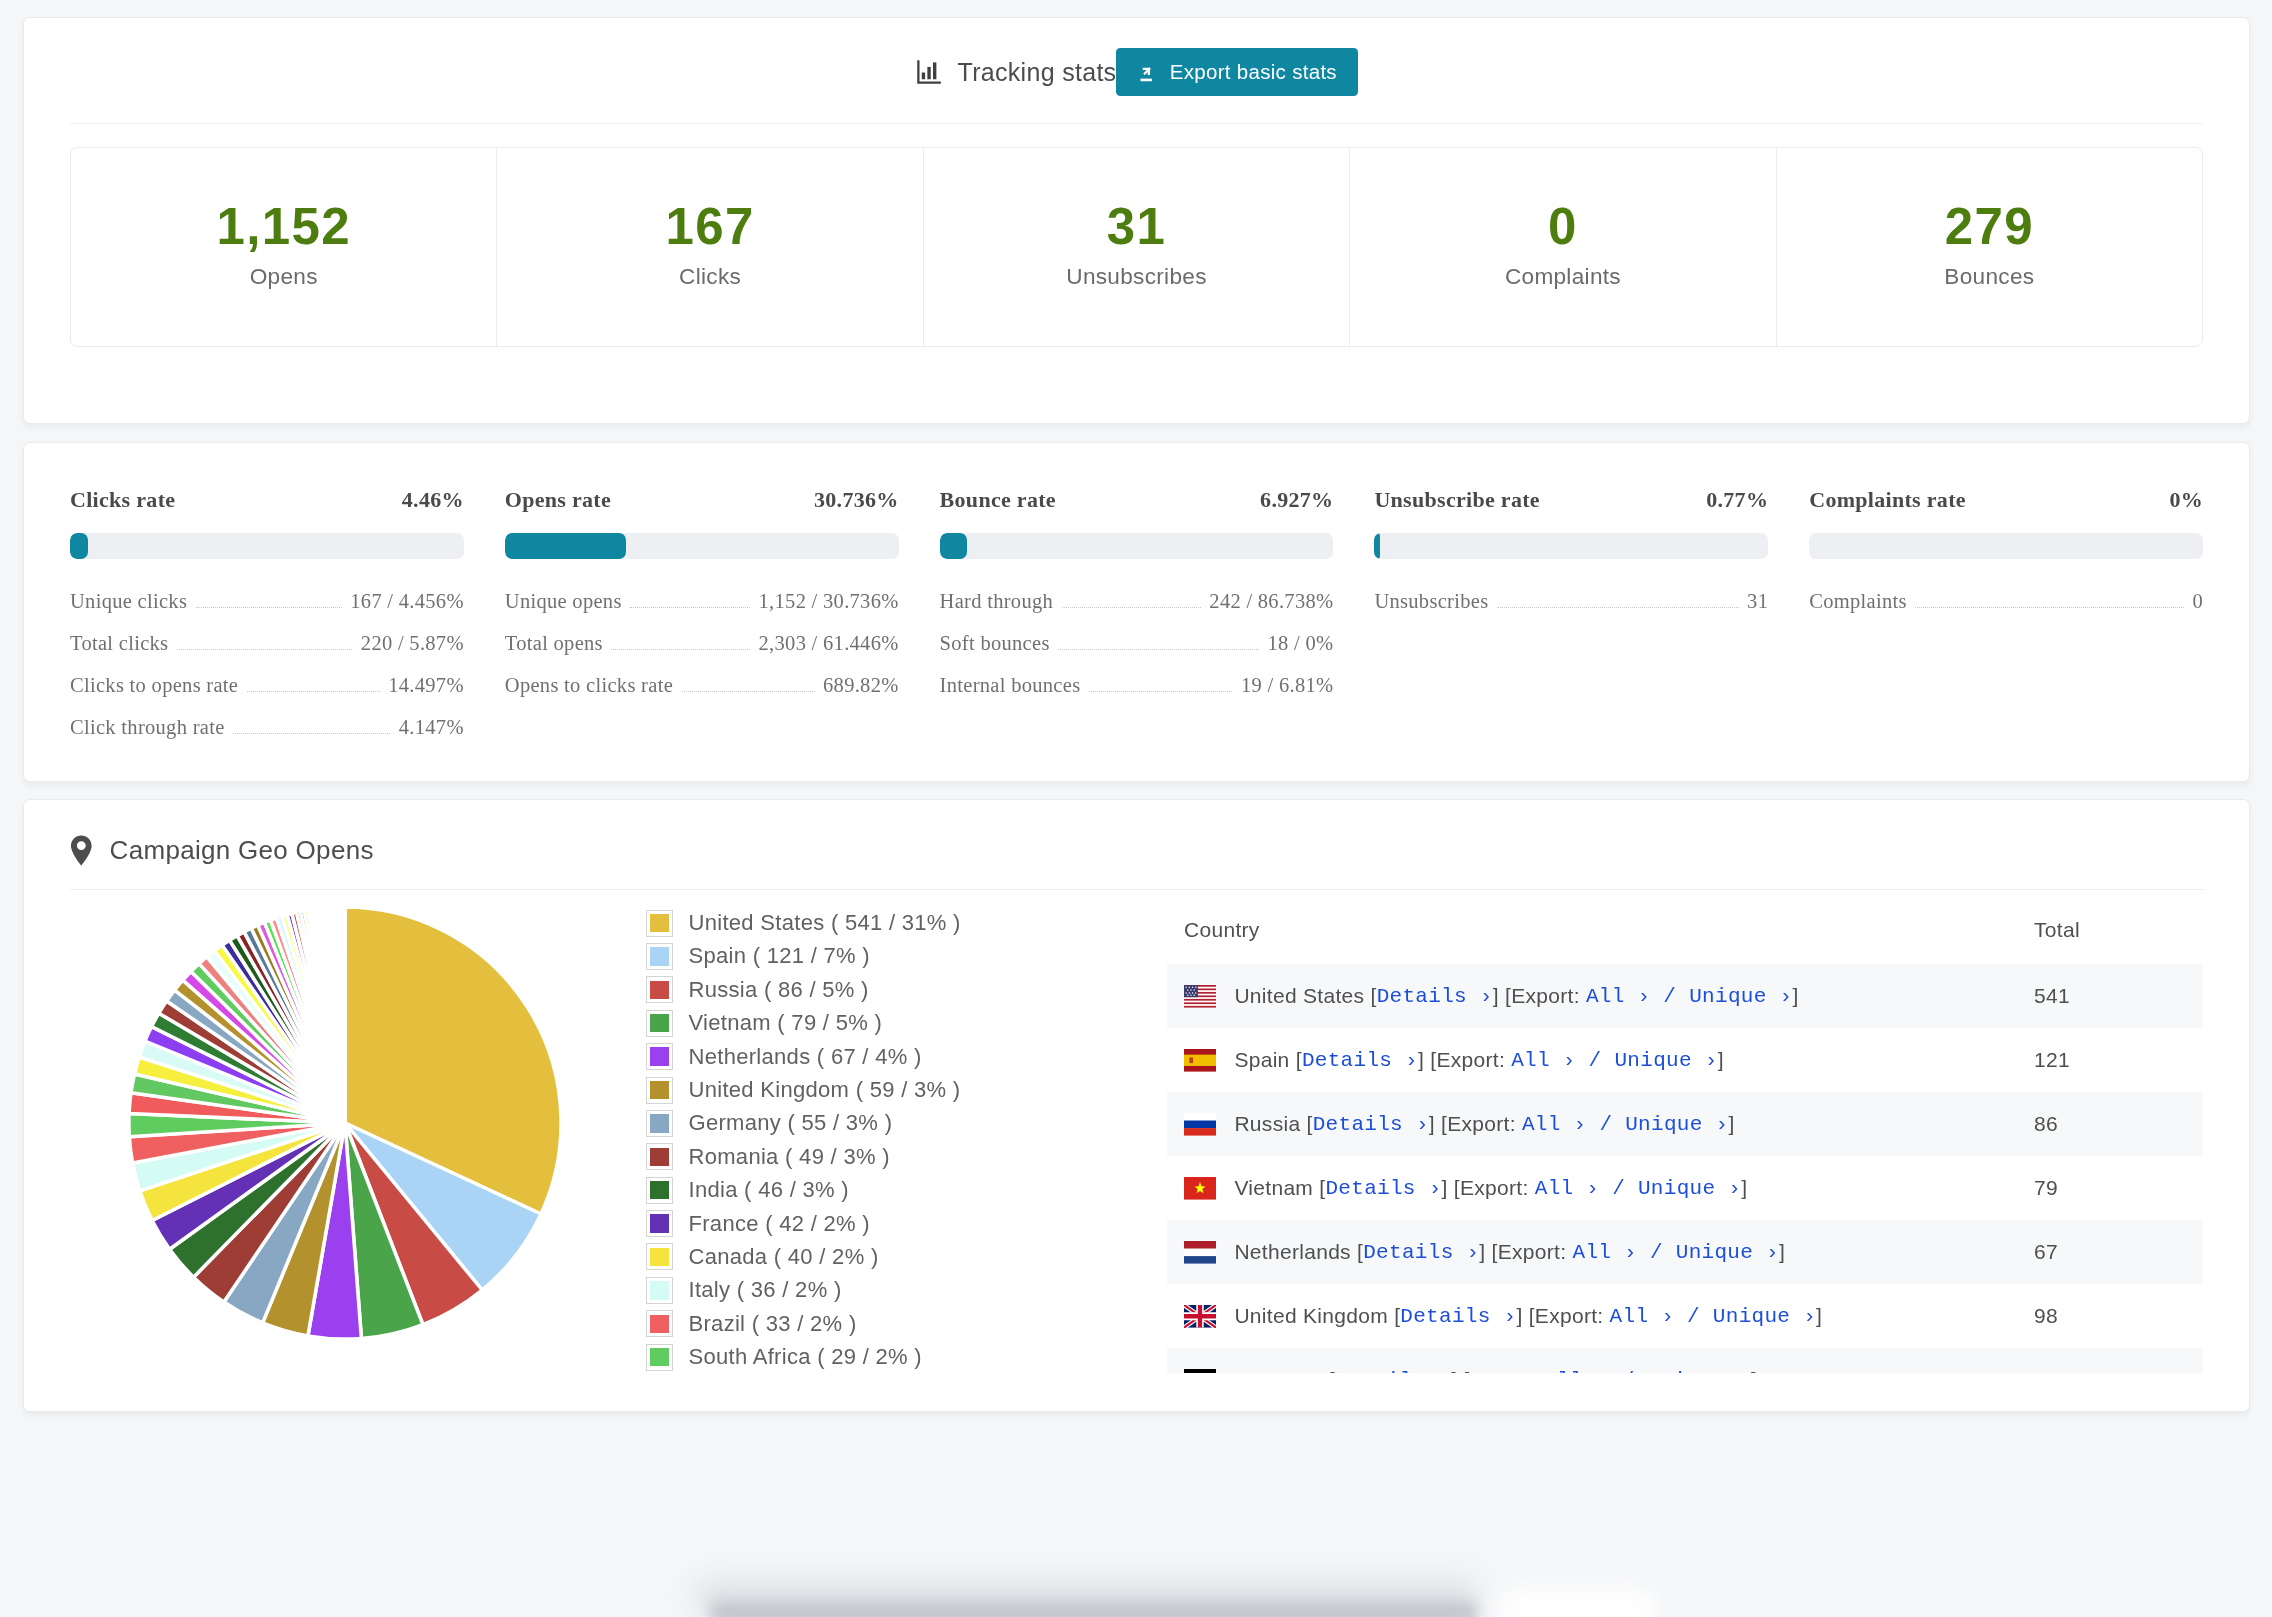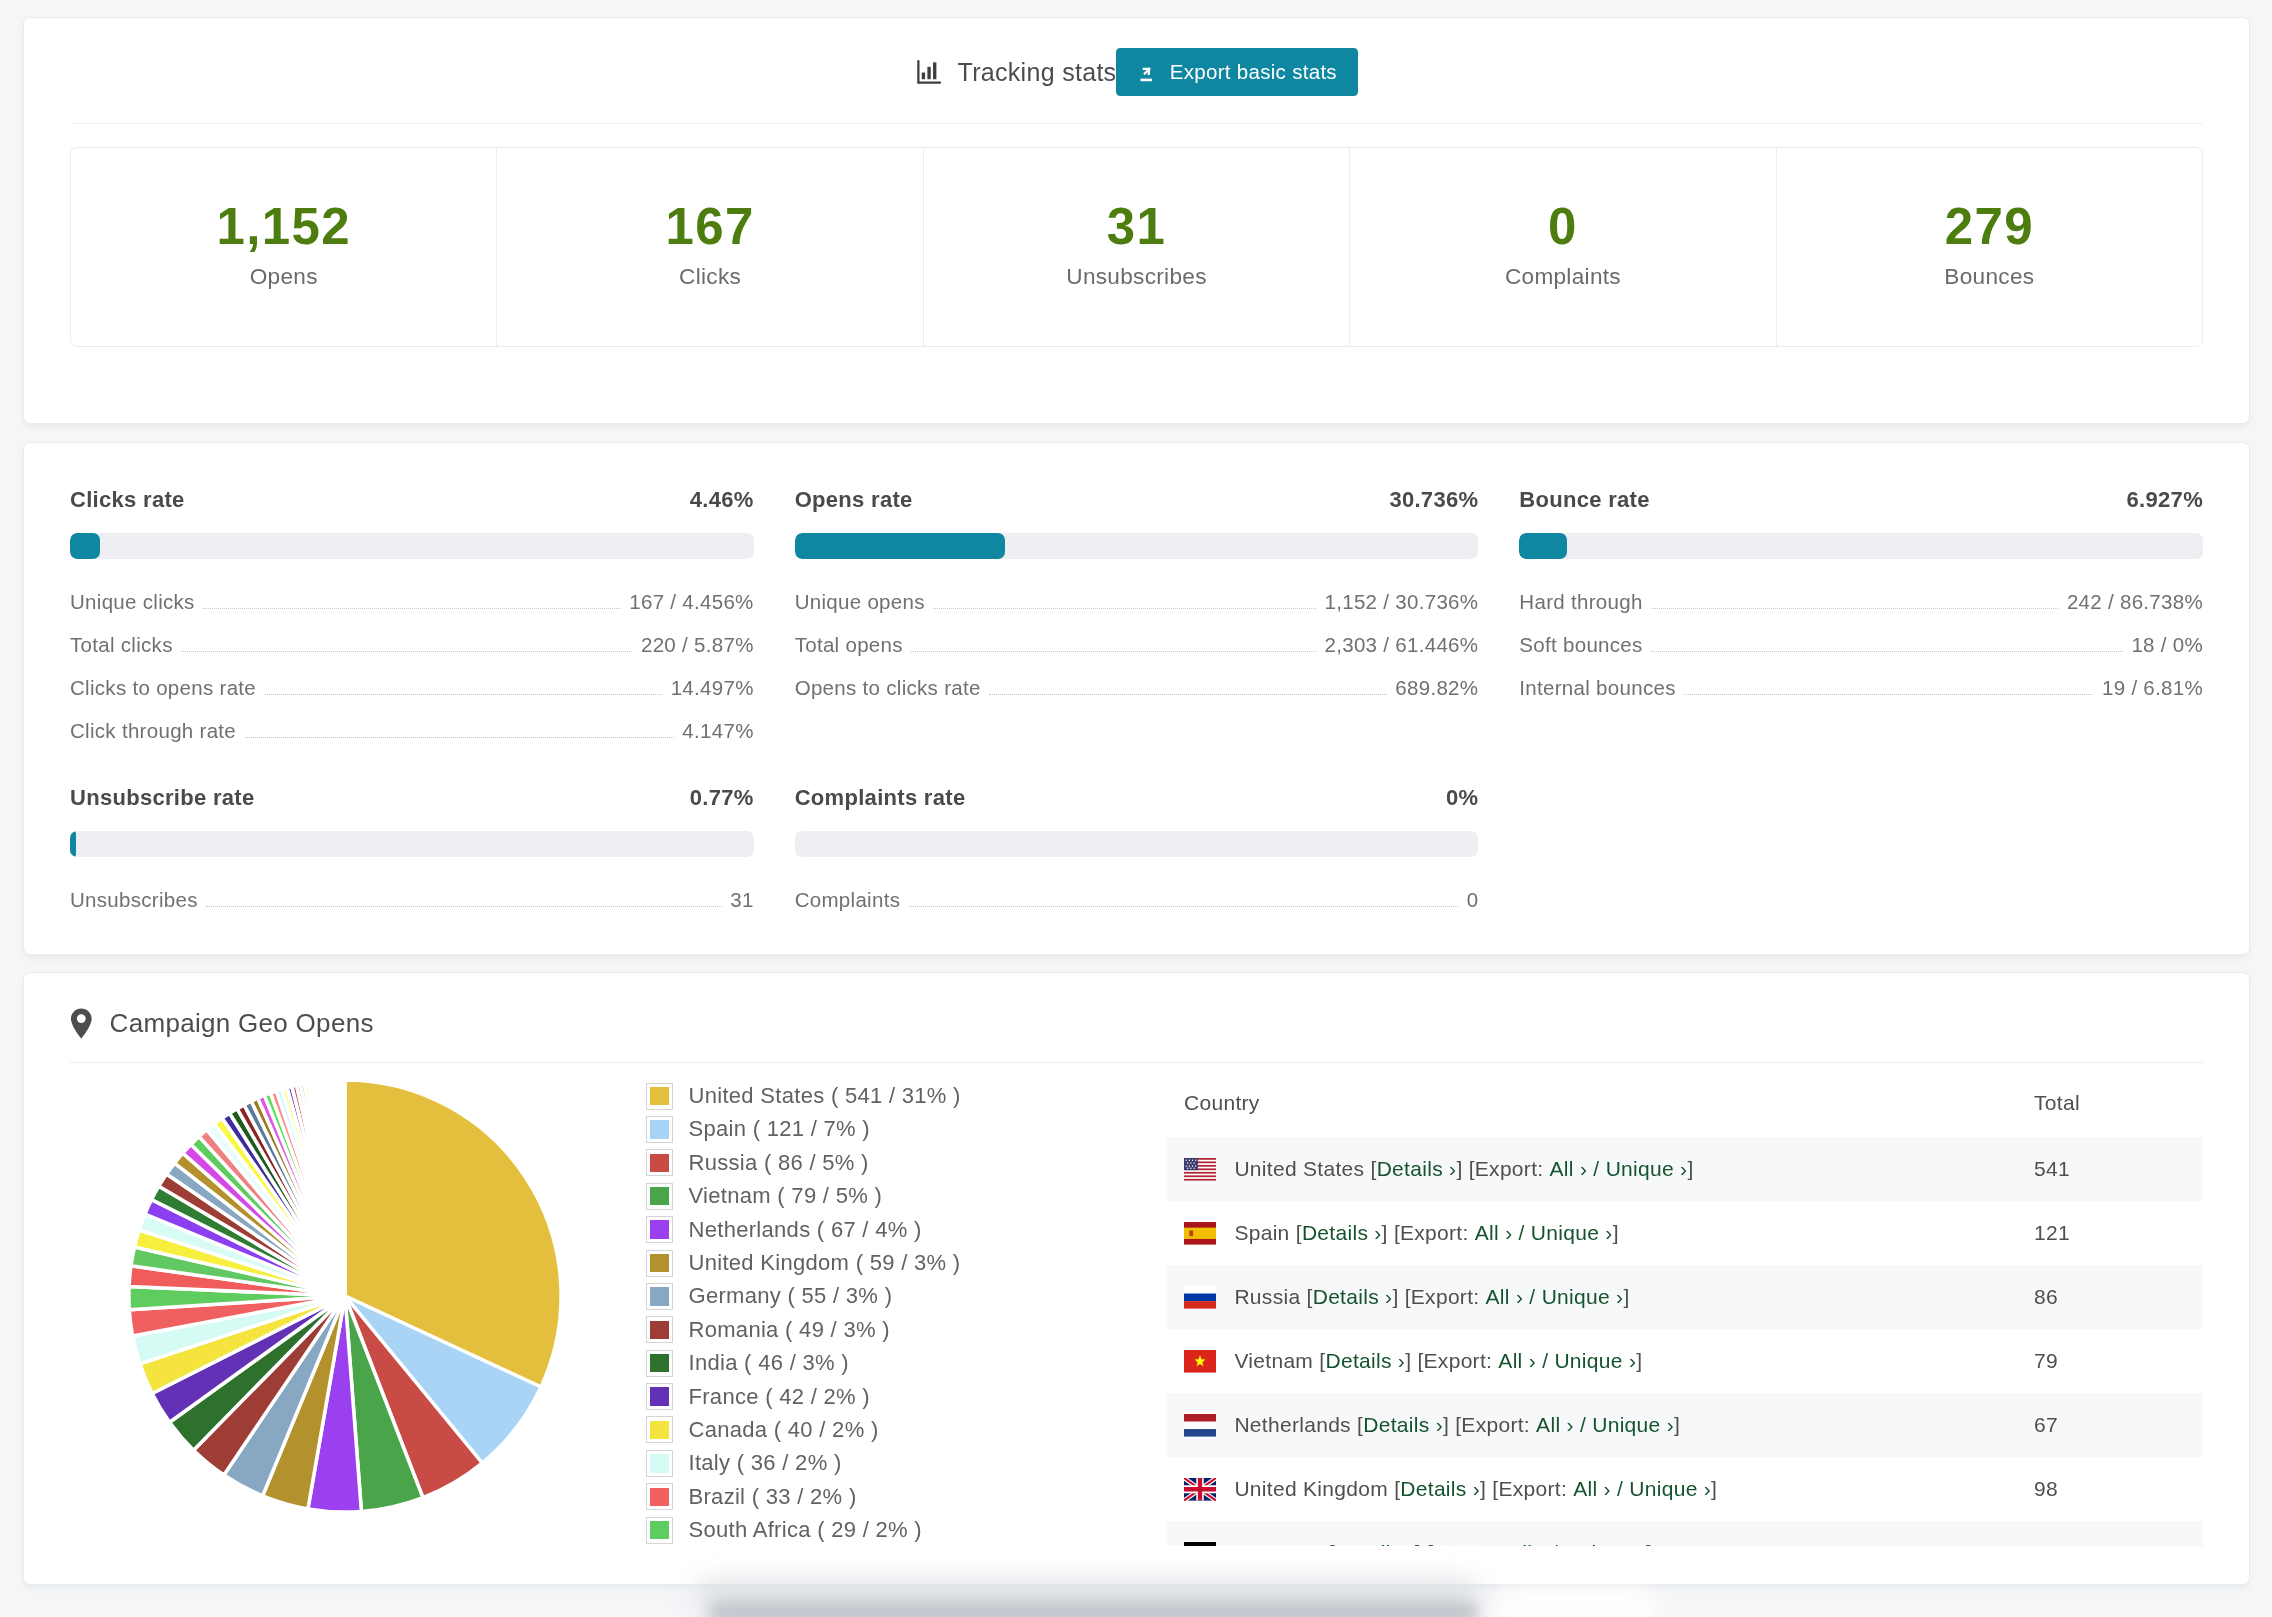--- a/index.html
+++ b/index.html
@@ -42,22 +42,22 @@
   }
   .s-box { flex: 1; text-align: center; padding: 49px 0 56px; border-right: 1.4px solid #ececee; }
   .s-box:last-child { border-right: none; }
   .s-val { font-size: 51px; font-weight: 700; color: #4d7c0f; letter-spacing: 1.4px; }
   .s-lbl { font-size: 22.6px; color: #6b6b6b; margin-top: 8.5px; }
 
   
   #card-rates { margin-top: 17.6px; padding: 44px 46px 42px; }
   .rates-grid {
     display: grid;
-    grid-template-columns: repeat(3, 1fr);
-    column-gap: 41px; row-gap: 42px;
+    grid-template-columns: repeat(5, 1fr);
+    column-gap: 41px; row-gap: 42px; font-family: Liberation Serif, serif;
   }
   .r-head { display: flex; justify-content: space-between; align-items: baseline;
             font-size: 22px; font-weight: 700; color: #4a4a4a; }
   .r-bar { height: 26px; background: #edeff2; border-radius: 7px; margin: 20px 0 31px; overflow: hidden; }
   .r-fill { height: 100%; background: #0f87a0; border-radius: 7px; }
   .r-row { display: flex; font-size: 20.5px; color: #707070; margin-bottom: 19px; }
   .r-row:last-child { margin-bottom: 0; align-items: flex-end; }
   .r-lbl, .r-val { white-space: nowrap; }
   .r-dots { flex: 1; border-bottom: 1.4px dotted #c6c6c6; margin: 0 8.5px; align-self: flex-end; transform: translateY(-5px); }
 
@@ -77,21 +77,21 @@
   .geo-table { flex: 1; }
   .t-head { display: flex; font-size: 21px; color: #4f4f4f; padding: 21px 0 22.6px; gap: 36px; }
   .c-country { flex: 1; padding-left: 17px; display: flex; align-items: center; }
   .c-total { width: 169px; flex: none; }
   .t-rows { max-height: 409px; overflow: hidden; }
   .t-row { display: flex; height: 64px; align-items: center; font-size: 21px; color: #4f4f4f; }
   .t-row:nth-child(odd) { background: #f7f8f9; }
   .flag { width: 32px; height: 22.6px; margin-right: 18.4px; flex: none; }
   .flag svg { display: block; width: 100%; height: 100%; }
   .t-links span { white-space: pre; }
-  .t-links .lnk { color: #14532d; cursor: pointer; }
+  .t-links .lnk { color: #1d4ed8; cursor: pointer; font-family: Liberation Mono, monospace; }
   .t-links .sep { color: #4f4f4f; }
 
   
   .smudge1 { position: absolute; left: 695px; top: 1580px; width: 783px; height: 32px;
              background: rgba(220,222,227,.85); border-radius: 15.5px; filter: blur(12.7px); }
   .smudge2 { position: absolute; left: 709px; top: 1601px; width: 769px; height: 24px;
              background: #c3c6cc; border-radius: 11.3px; filter: blur(7px); }
   .smudge3 { position: absolute; left: 1496px; top: 1588px; width: 162px; height: 42px;
              background: rgba(255,255,255,.95); border-radius: 21px; filter: blur(11.3px); }
 

